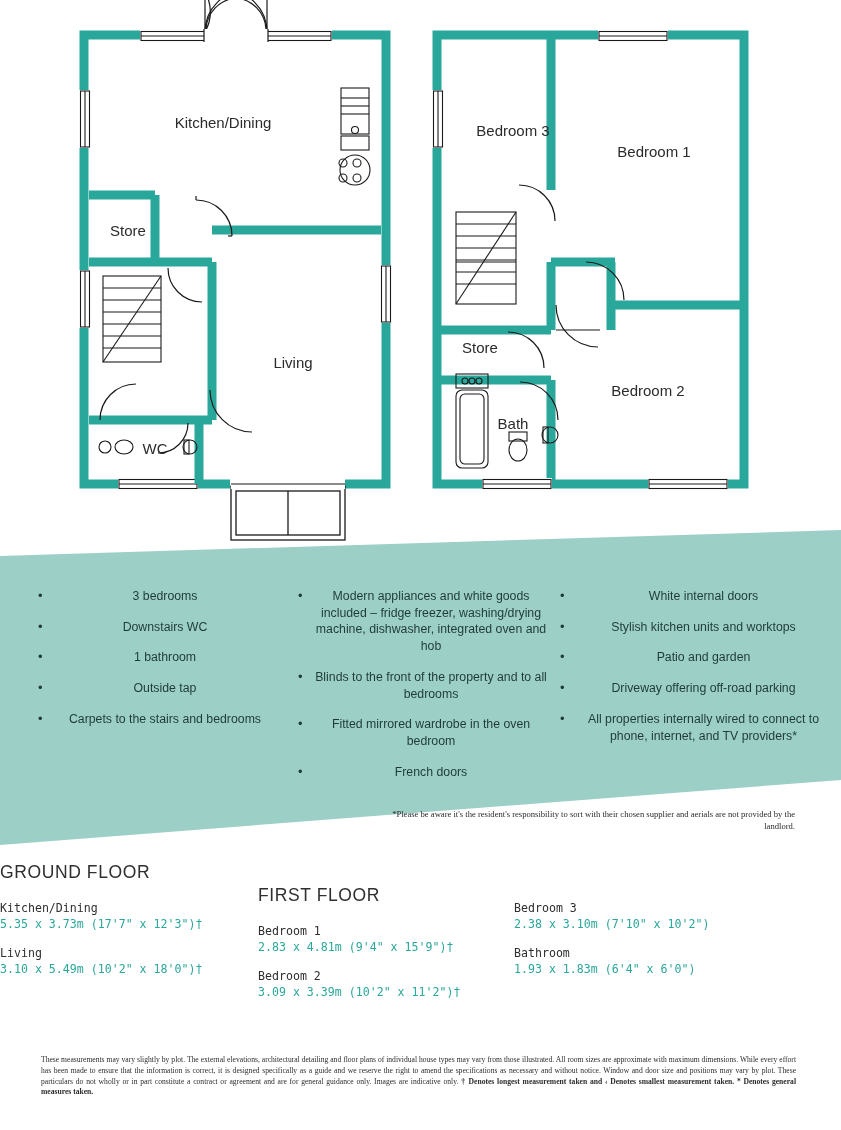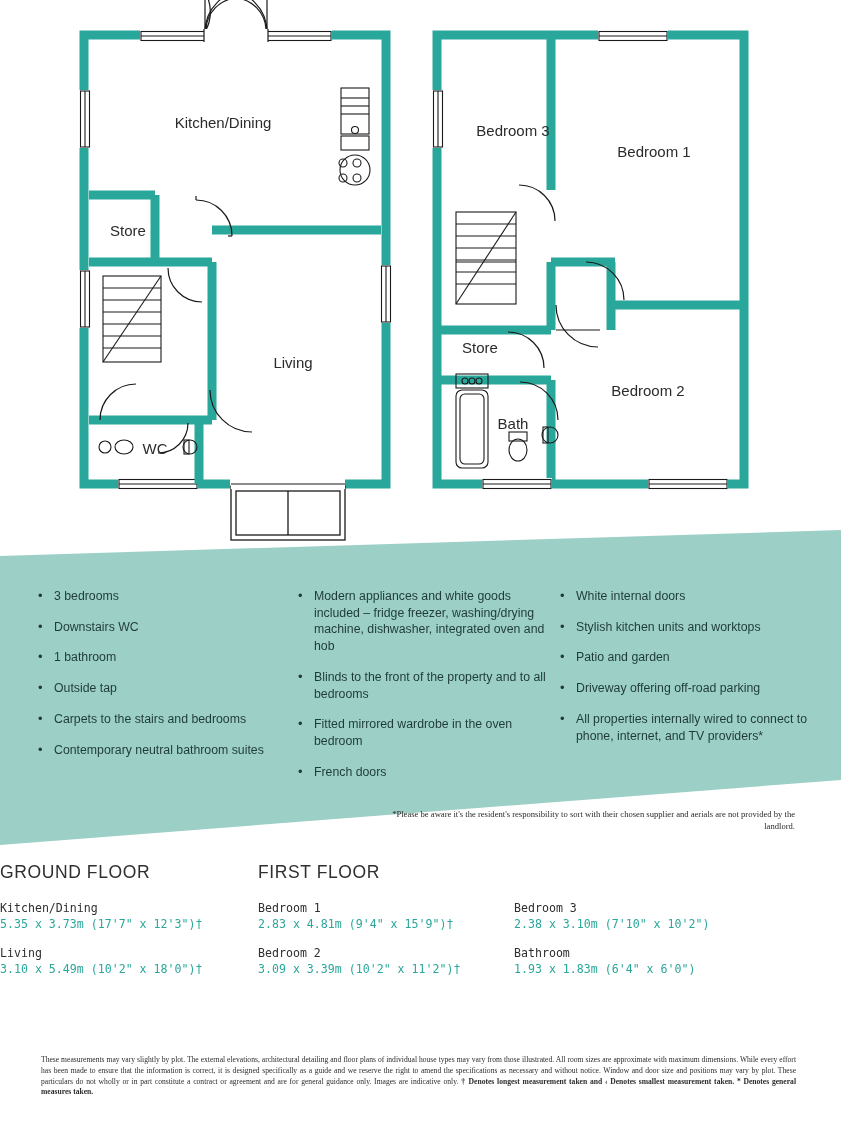--- a/index.html
+++ b/index.html
@@ -43,20 +43,21 @@
   .fcol.c2 { width: 272px; padding-left: 10px; }
   .fcol.c3 { width: 283px; padding-left: 0px; }
   .fcol ul { list-style: none; margin:0; padding:0; }
   .fcol li {
     position: relative;
     padding-left: 18px;
     margin-bottom: 14px;
     font-size: 12.3px;
     line-height: 1.36;
     color: #1f3b38;
+    text-align: center;
   }
   .fcol li::before {
     content: "•";
     position: absolute;
     left: 2px; top: -1px;
     font-size: 13px;
     color: #1f3b38;
   }
 
   .disclaimer-star {
@@ -74,21 +75,21 @@
 
   
   .dims {
     position: absolute;
     left: 0; top: 862px;
     width: 841px;
     display: flex;
   }
   .dcol { padding-left: 0; }
   .dcol.d1 { width: 258px; }
-  .dcol.d2 { width: 256px; padding-left: 0px; }
+  .dcol.d2 { width: 256px; padding-left: 0px; margin-top: 23px; }
   .dcol.d3 { width: 280px; padding-left: 0px; }
 
   .dims h3 {
     margin: 0 0 18px 0;
     font-size: 17.5px;
     font-weight: 400;
     letter-spacing: 0.6px;
     color: #2f2f2f;
   }
   .room {
@@ -304,21 +305,20 @@
 <div class="band"></div>
 
 <div class="features">
   <div class="fcol c1">
     <ul>
       <li>3 bedrooms</li>
       <li>Downstairs WC</li>
       <li>1 bathroom</li>
       <li>Outside tap</li>
       <li>Carpets to the stairs and bedrooms</li>
-      <li>Contemporary neutral bathroom suites</li>
     </ul>
   </div>
   <div class="fcol c2">
     <ul>
       <li>Modern appliances and white goods included – fridge freezer, washing/drying machine, dishwasher, integrated oven and hob</li>
       <li>Blinds to the front of the property and to all bedrooms</li>
       <li>Fitted mirrored wardrobe in the oven bedroom</li>
       <li>French doors</li>
     </ul>
   </div>

